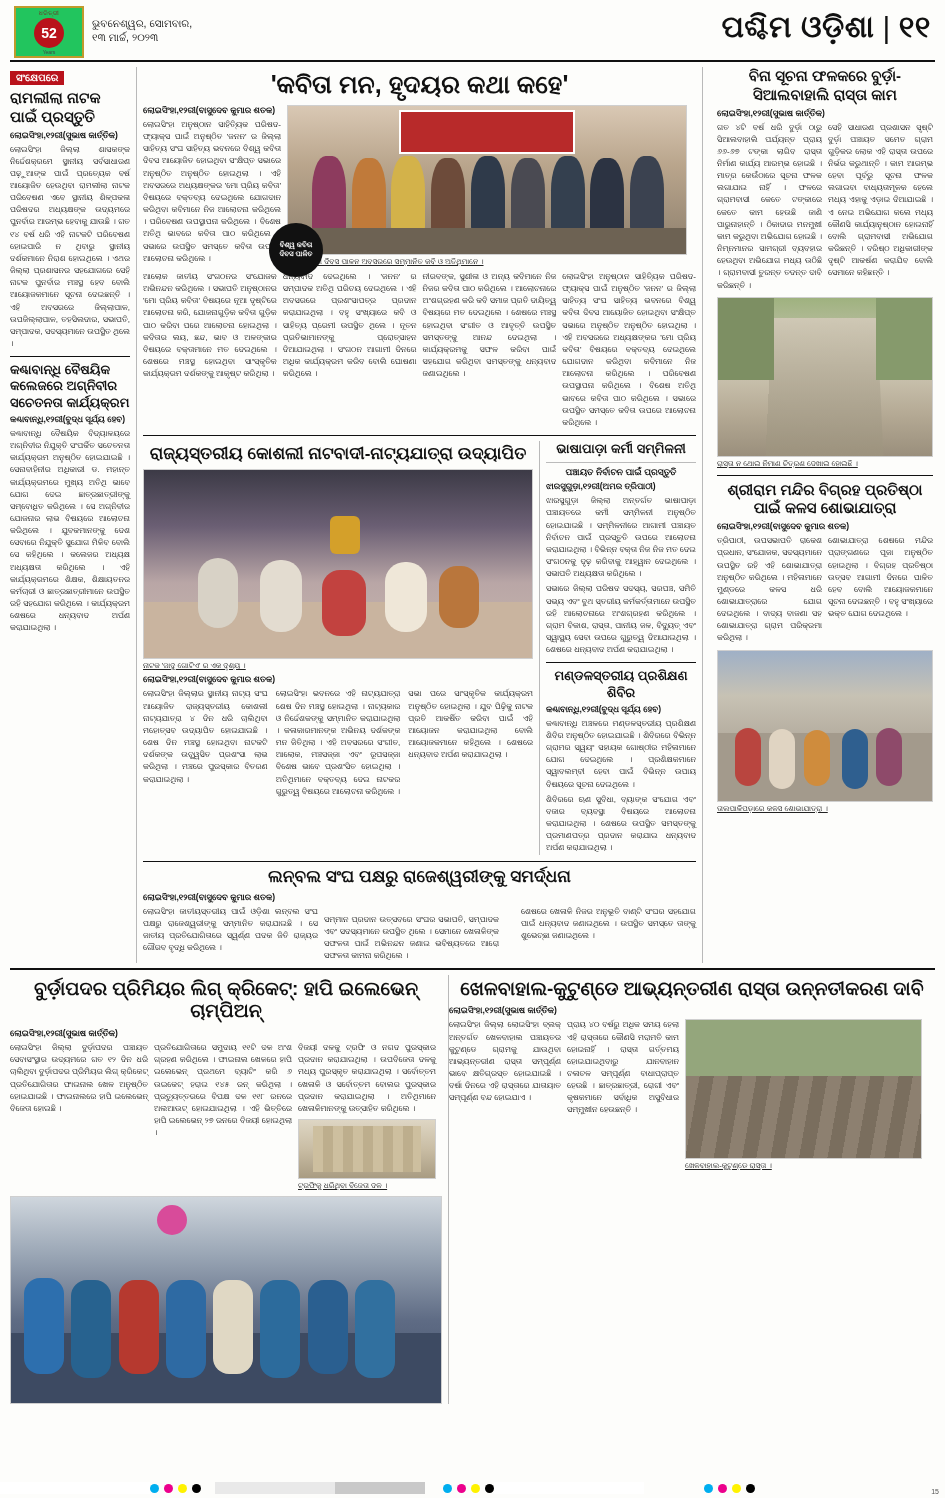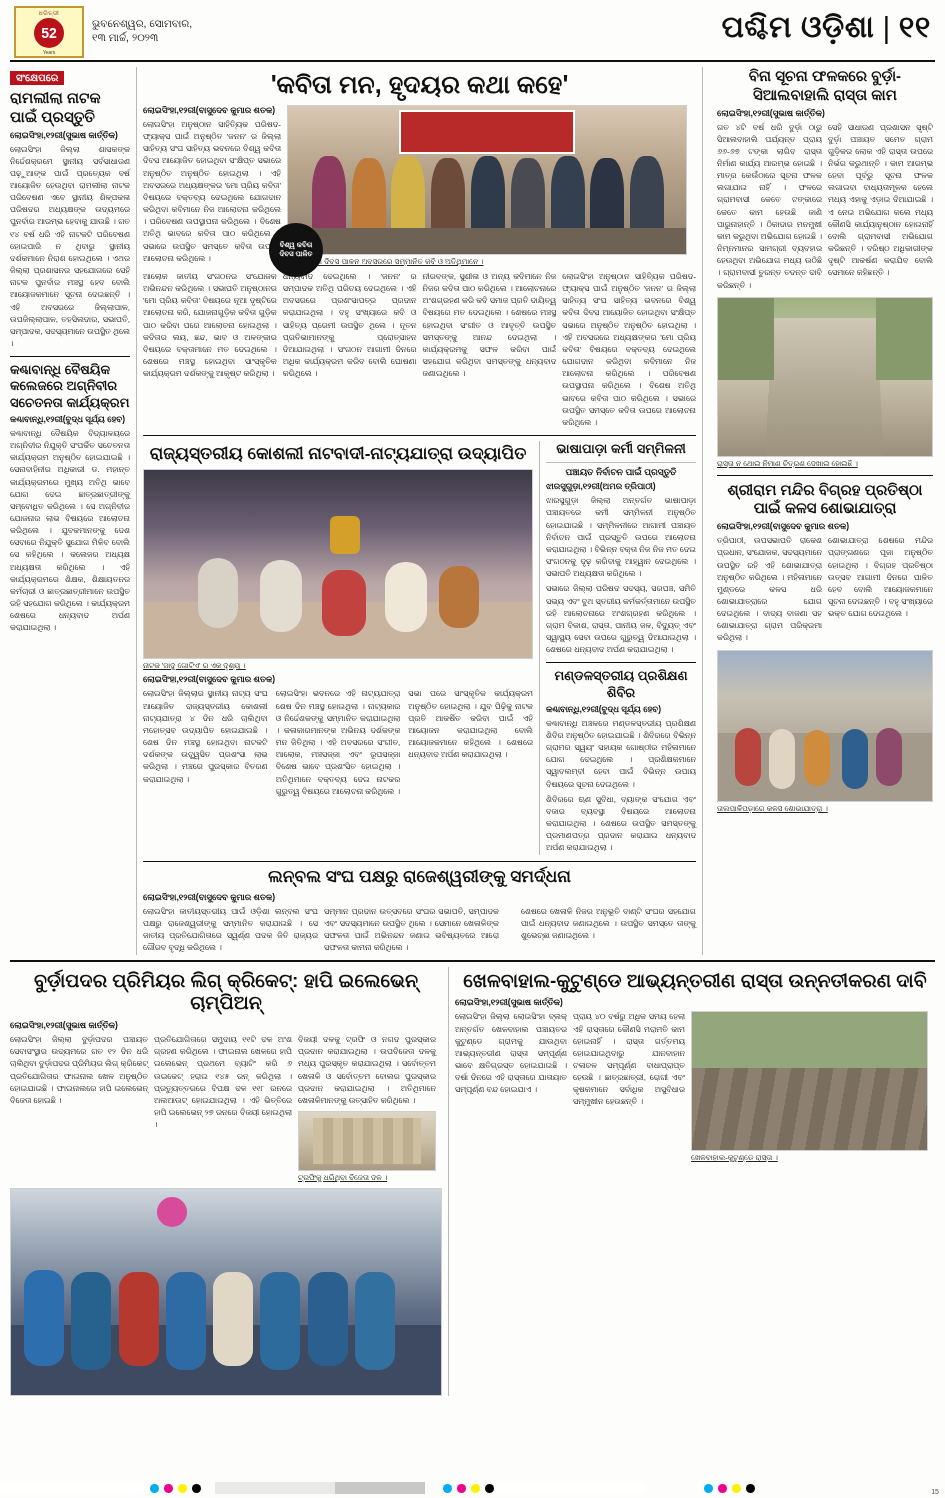--- a/index.html
+++ b/index.html
@@ -18,21 +18,21 @@
   .masthead {
     display:flex; align-items:flex-start; justify-content:space-between;
     border-bottom:2px solid #111;
     padding:6px 4px 4px 4px;
     height:62px;
   }
   .mast-left { display:flex; align-items:flex-start; gap:8px; }
   .logo-badge {
     width:70px; height:52px; border:2px solid #c09a2c;
     display:flex; flex-direction:column; align-items:center; justify-content:center;
-    background:#fef9c3;
+    background:#22c55e;
   }
   .logo-badge .top { font-size:6px; color:#7a1f1f; letter-spacing:.5px; }
   .logo-badge .circle {
     width:30px;height:30px;border-radius:50%;
     background:#b9121b;color:#fff;font-size:14px;font-weight:bold;
     display:flex;align-items:center;justify-content:center;
     margin:1px 0;
   }
   .logo-badge .yr { font-size:5px; color:#444; }
   .mast-place { font-size:10.5px; line-height:1.35; padding-top:10px; color:#111; }
@@ -202,21 +202,21 @@
         </div>
       </div>
 
       <div class="rule"></div>
 
       <div>
         <div class="hl-mid">ଲନ୍ବଲ ସଂଘ ପକ୍ଷରୁ ରାଜେଶ୍ୱରୀଙ୍କୁ ସମର୍ଦ୍ଧନା</div>
         <div class="byline">ଲୋଇସିଂହା,୧୨ରୀ(ବାସୁଦେବ କୁମାର ଶତକ)</div>
         <div style="display:flex; gap:6px;">
           <p class="body-txt" style="width:180px;">ଲୋଇସିଂହା ଜାତୀୟସ୍ତରୀୟ ପାଇଁ ଓଡ଼ିଶା ଲନ୍ବଲ ସଂଘ ପକ୍ଷରୁ ରାଜେଶ୍ୱରୀଙ୍କୁ ସମ୍ମାନିତ କରାଯାଇଛି । ସେ ଜାତୀୟ ପ୍ରତିଯୋଗିତାରେ ସ୍ୱର୍ଣ୍ଣ ପଦକ ଜିତି ରାଜ୍ୟର ଗୌରବ ବୃଦ୍ଧି କରିଥିଲେ ।</p>
-          <p class="body-txt" style="width:180px;">ସମ୍ମାନ ପ୍ରଦାନ ଉତ୍ସବରେ ସଂଘର ସଭାପତି, ସମ୍ପାଦକ ଏବଂ ସଦସ୍ୟମାନେ ଉପସ୍ଥିତ ଥିଲେ । ସେମାନେ ଖେଳାଳିଙ୍କ ସଫଳତା ପାଇଁ ଅଭିନନ୍ଦନ ଜଣାଇ ଭବିଷ୍ୟତରେ ଆରୋ ସଫଳତା କାମନା କରିଥିଲେ ।</p>
+          <p class="body-txt" style="width:180px;margin-top:8px;">ସମ୍ମାନ ପ୍ରଦାନ ଉତ୍ସବରେ ସଂଘର ସଭାପତି, ସମ୍ପାଦକ ଏବଂ ସଦସ୍ୟମାନେ ଉପସ୍ଥିତ ଥିଲେ । ସେମାନେ ଖେଳାଳିଙ୍କ ସଫଳତା ପାଇଁ ଅଭିନନ୍ଦନ ଜଣାଇ ଭବିଷ୍ୟତରେ ଆରୋ ସଫଳତା କାମନା କରିଥିଲେ ।</p>
           <p class="body-txt" style="width:180px;margin-left:16px;">ଶେଷରେ ଖେଳାଳି ନିଜର ଅନୁଭୂତି ବାଣ୍ଟି ସଂଘର ସହଯୋଗ ପାଇଁ ଧନ୍ୟବାଦ ଜଣାଇଥିଲେ । ଉପସ୍ଥିତ ସମସ୍ତେ ତାଙ୍କୁ ଶୁଭେଚ୍ଛା ଜଣାଇଥିଲେ ।</p>
         </div>
       </div>
     </div>
 
     <div class="col c-right vline" style="padding-left:14px;">
       <div class="hl-2" style="text-align:center;">ବିନା ସୂଚନା ଫଳକରେ ବୁର୍ଡ଼ା-ସିଆଲବାହାଲି ରାସ୍ତା କାମ</div>
       <div class="byline">ଲୋଇସିଂହା,୧୨ରୀ(ସୁଭାଷ କାର୍ତ୍ତିକ)</div>
       <div style="display:flex; gap:6px;">
         <p class="body-txt" style="width:108px;">ଗତ ୪ଟି ବର୍ଷ ଧରି ବୁର୍ଡ଼ା ଠାରୁ ସିଆଲବାହାଲି ପର୍ଯ୍ୟନ୍ତ ପ୍ରାୟ ୬୬-୬୭ ଟଙ୍କା ଲାଗିବ ରାସ୍ତା ନିର୍ମାଣ କାର୍ଯ୍ୟ ଆରମ୍ଭ ହୋଇଛି । ମାତ୍ର କେଉଁଠାରେ ସୂଚନା ଫଳକ ଲଗାଯାଇ ନାହିଁ । ଫଳରେ ଗ୍ରାମବାସୀ କେତେ ଟଙ୍କାରେ କେତେ କାମ ହେଉଛି ଜାଣି ପାରୁନାହାନ୍ତି । ଠିକାଦାର ମନମୁଖୀ କାମ କରୁଥିବା ଅଭିଯୋଗ ହୋଇଛି । ନିମ୍ନମାନର ସାମଗ୍ରୀ ବ୍ୟବହାର ହେଉଥିବା ଅଭିଯୋଗ ମଧ୍ୟ ଉଠିଛି । ଗ୍ରାମବାସୀ ତୁରନ୍ତ ତଦନ୍ତ ଦାବି କରିଛନ୍ତି ।</p>
@@ -272,21 +272,21 @@
         <div class="fig" style="left:25%;bottom:14%;width:40px;height:94px;background:#b6392f;border-radius:16px;"></div>
         <div class="fig" style="left:36%;bottom:12%;width:40px;height:98px;background:#2e6aa3;border-radius:16px;"></div>
         <div class="fig" style="left:47%;bottom:14%;width:40px;height:94px;background:#e0d8c4;border-radius:16px;"></div>
         <div class="fig" style="left:58%;bottom:12%;width:40px;height:98px;background:#2c6b9c;border-radius:16px;"></div>
         <div class="fig" style="left:69%;bottom:14%;width:40px;height:94px;background:#2a5f90;border-radius:16px;"></div>
         <div class="fig" style="left:80%;bottom:12%;width:40px;height:98px;background:#31709f;border-radius:16px;"></div>
         <div style="position:absolute;left:34%;top:4%;width:30px;height:30px;background:#d84b9a;border-radius:50%;"></div>
       </div>
     </div>
 
-    <div style="width:487px;padding-left:6px;" class="vline">
+    <div style="width:487px;padding-left:0;" class="vline">
       <div class="hl-wide">ଖେଳବାହାଲ-କୁଟୁଣ୍ଡେ ଆଭ୍ୟନ୍ତରୀଣ ରାସ୍ତା ଉନ୍ନତୀକରଣ ଦାବି</div>
       <div class="byline">ଲୋଇସିଂହା,୧୨ରୀ(ସୁଭାଷ କାର୍ତ୍ତିକ)</div>
       <div style="display:flex; gap:6px;">
         <p class="body-txt" style="width:112px;">ଲୋଇସିଂହା ଜିଲ୍ଲା ଲୋଇସିଂହା ବ୍ଲକ୍ ଅନ୍ତର୍ଗତ ଖେଳବାହାଲ ପଞ୍ଚାୟତର କୁଟୁଣ୍ଡେ ଗ୍ରାମକୁ ଯାଉଥିବା ଆଭ୍ୟନ୍ତରୀଣ ରାସ୍ତା ସମ୍ପୂର୍ଣ୍ଣ ଭାବେ କ୍ଷତିଗ୍ରସ୍ତ ହୋଇଯାଇଛି । ବର୍ଷା ଦିନରେ ଏହି ରାସ୍ତାରେ ଯାତାୟାତ ସମ୍ପୂର୍ଣ୍ଣ ବନ୍ଦ ହୋଇଯାଏ ।</p>
         <p class="body-txt" style="width:112px;">ପ୍ରାୟ ୪୦ ବର୍ଷରୁ ଅଧିକ ସମୟ ହେଲା ଏହି ରାସ୍ତାରେ କୌଣସି ମରାମତି କାମ ହୋଇନାହିଁ । ରାସ୍ତା ଗର୍ତ୍ତମୟ ହୋଇଯାଇଥିବାରୁ ଯାନବାହାନ ଚଳାଚଳ ସମ୍ପୂର୍ଣ୍ଣ ବାଧାପ୍ରାପ୍ତ ହେଉଛି । ଛାତ୍ରଛାତ୍ରୀ, ରୋଗୀ ଏବଂ କୃଷକମାନେ ସର୍ବାଧିକ ଅସୁବିଧାର ସମ୍ମୁଖୀନ ହେଉଛନ୍ତି ।</p>
         <div style="width:237px;">
           <div class="photo ph-mud" style="height:140px;">
             <div style="position:absolute;left:0;bottom:0;width:100%;height:62%;background:repeating-linear-gradient(100deg,#8d8070 0 14px,#7a6e5e 14px 28px);"></div>
             <div style="position:absolute;left:0;top:0;width:100%;height:40%;background:#94a67c;"></div>
           </div>

